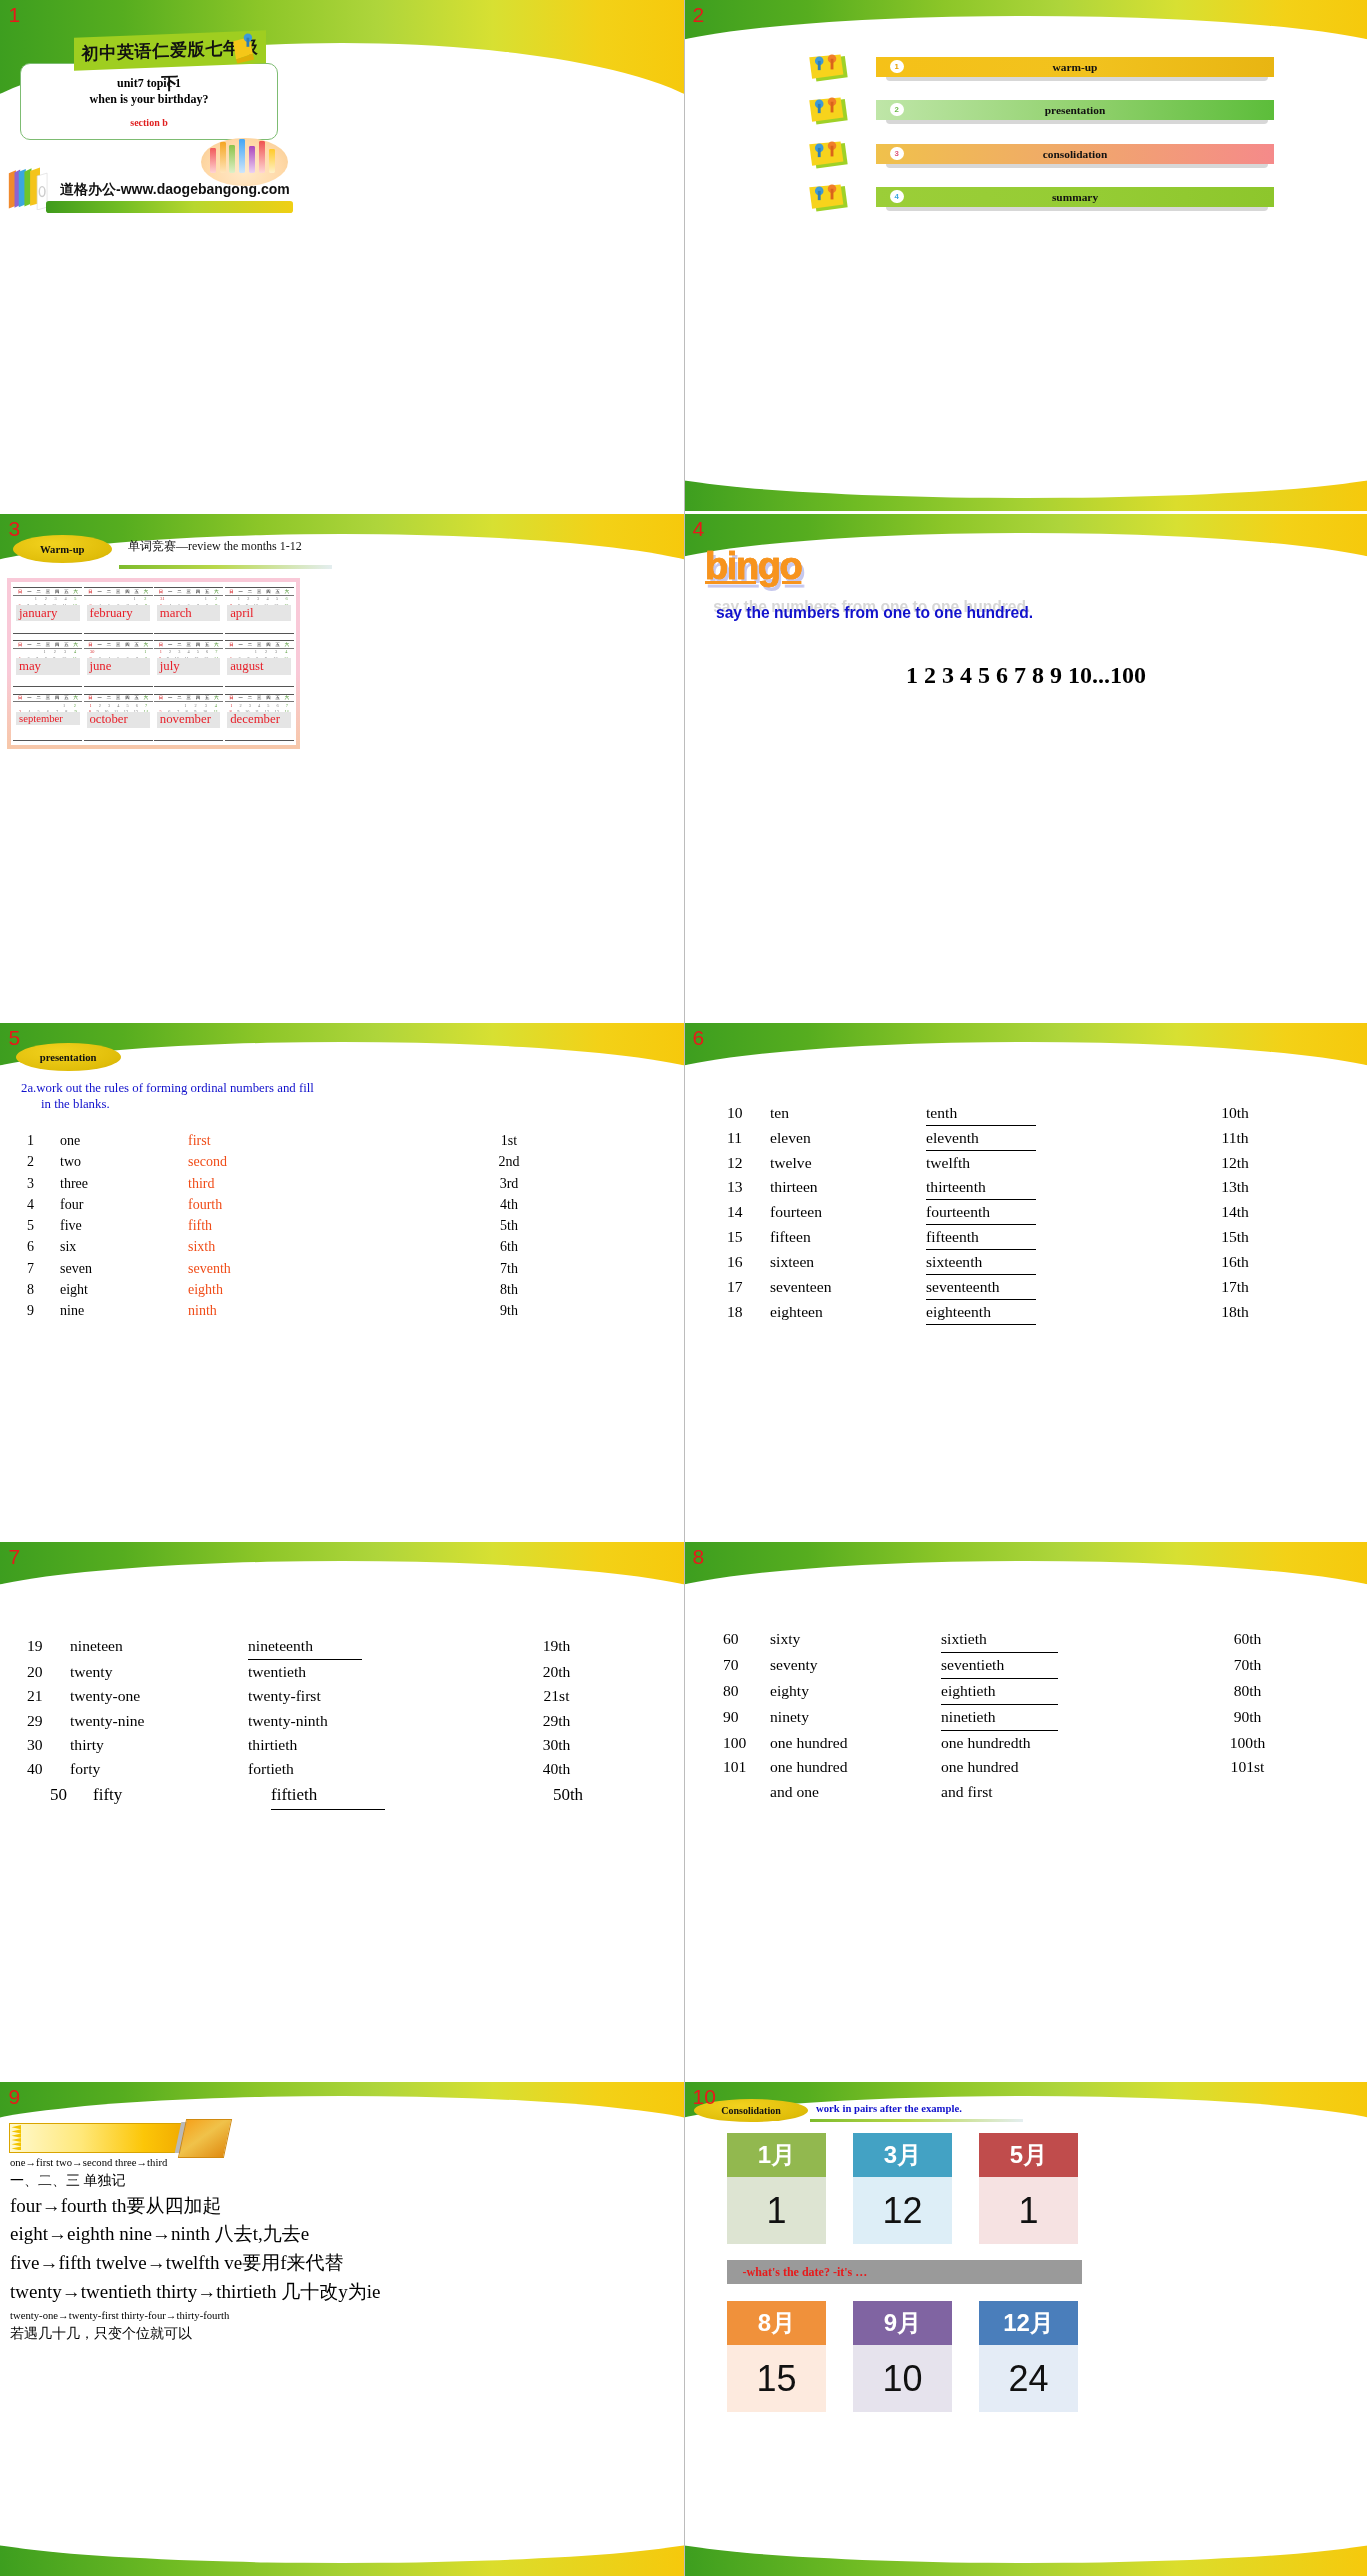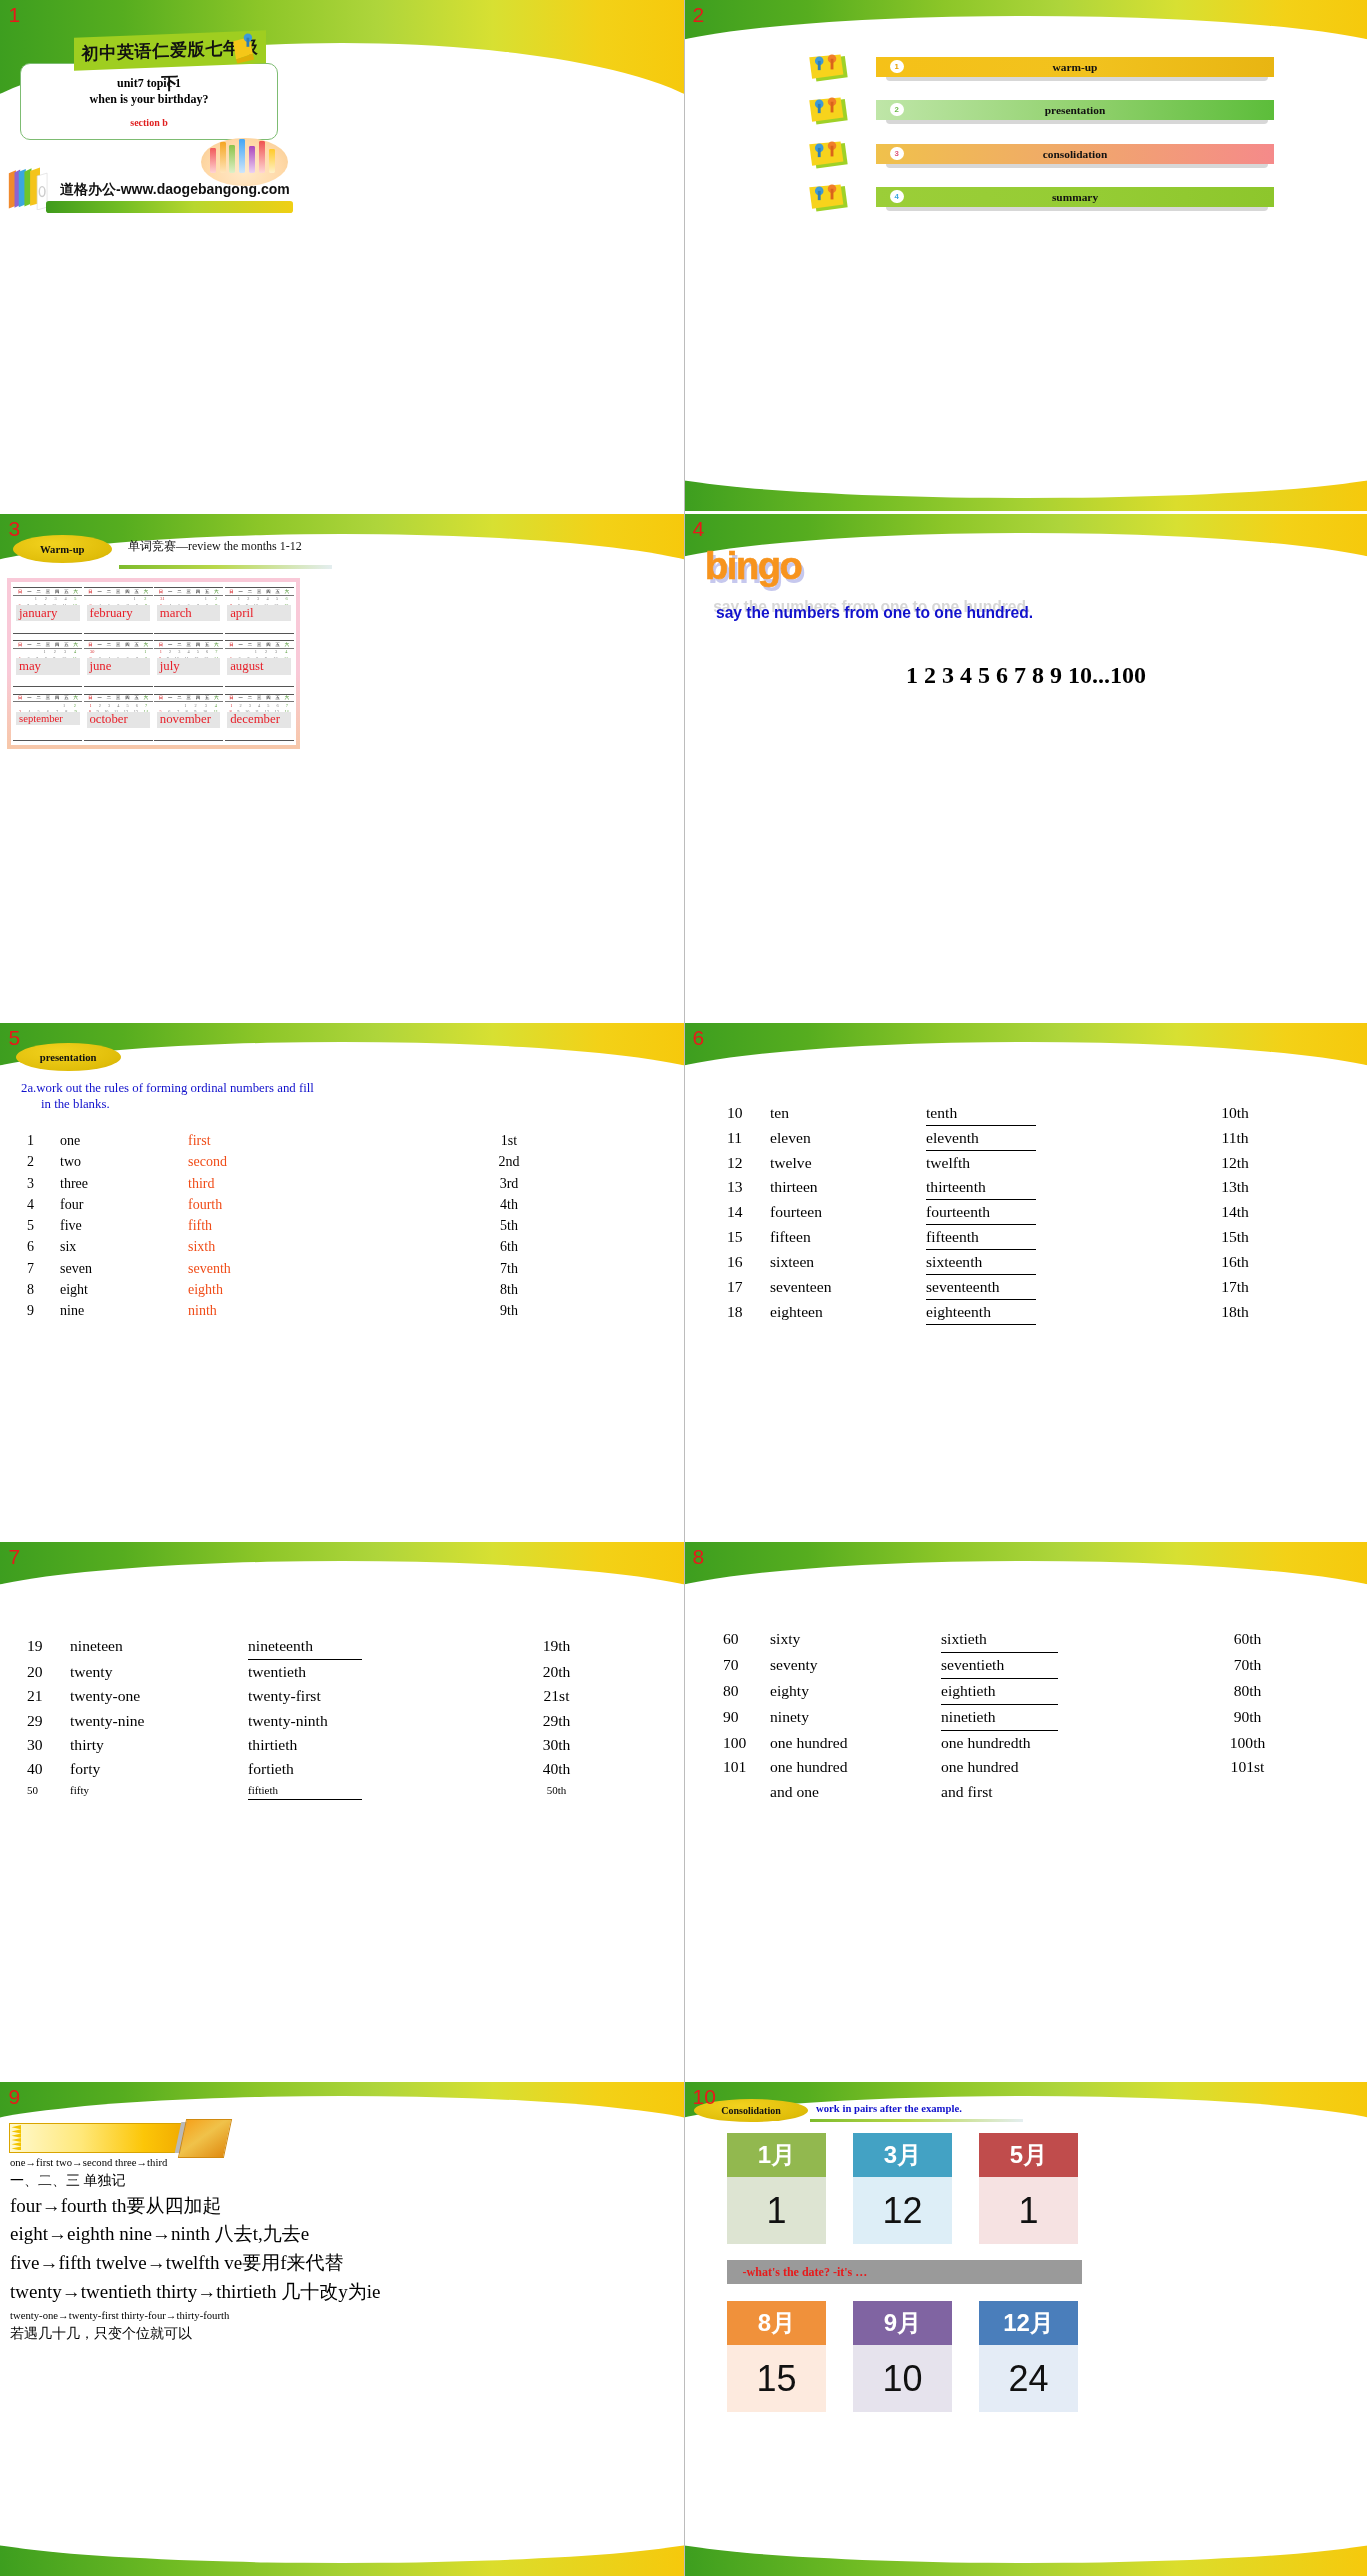--- a/index.html
+++ b/index.html
@@ -85,21 +85,21 @@
   .mdays i{font-style:normal;}
   .mfoot{position:absolute;bottom:2.1px;left:0;right:0;border-bottom:0.9px solid #555;height:7px;}
   .mlabel{position:absolute;left:2.8px;right:2.8px;top:40%;background:#e5e5e5;color:#e8202a;
     font-size:12.8px;padding:0.7px 2.8px;box-sizing:border-box;}
 
   
   .s4 .topband{height:51px;}
   .s4 .topband:after{top:18.5px;height:85px;}
   .s4-bingo{position:absolute;left:21px;top:31px;font-size:38px;font-weight:bold;
     font-family:"Liberation Sans",sans-serif;color:#f7941e;letter-spacing:-1.4px;
-    -webkit-text-stroke:0.7px #f7941e;text-shadow:2.8px 3.6px 0 #c6c8ee;}
+    -webkit-text-stroke:0.7px #f7941e;text-shadow:2.8px 3.6px 0 #c6c8ee;text-decoration:underline;}
   .s4-say{position:absolute;left:32px;top:89px;width:426px;font-size:15.6px;font-weight:bold;
     font-family:"Liberation Sans",sans-serif;color:#1111cc;line-height:1.32;
     text-shadow:-2.8px -5.7px 0 rgba(180,180,180,.55);}
   .s4-nums{position:absolute;left:0;right:0;top:148px;text-align:center;font-size:24px;font-weight:bold;color:#000;}
 
   
   .s5 .topband{height:50px;}
   .s5 .topband:after{top:18.5px;height:85px;}
   .s5-oval{position:absolute;left:15.6px;top:20px;width:105px;height:28px;border-radius:50%;
     background:radial-gradient(ellipse at 40% 30%,#f2d21e 0%,#e0bd09 70%,#cdaa04 100%);z-index:6;}
@@ -825,21 +825,21 @@
           <div class="w">thirty</div>
           <div class="o"><span>thirtieth</span></div>
           <div class="s">30th</div>
         </div>
         <div class="ordrow" style="grid-template-columns: 43px 178px 206px 1fr; font-size: 15.6px; line-height: 1.56;">
           <div class="n">40</div>
           <div class="w">forty</div>
           <div class="o"><span>fortieth</span></div>
           <div class="s">40th</div>
         </div>
-        <div class="ordrow" style="grid-template-columns: 43px 178px 206px 1fr; font-size: 11px; line-height: 1.56;">
+        <div class="ordrow" style="grid-template-columns: 43px 178px 206px 1fr; font-size: 17px; line-height: 1.56; margin-left: 23px;">
           <div class="n">50</div>
           <div class="w">fifty</div>
           <div class="o"><span class="ul" style="min-width: 114px;">fiftieth</span></div>
           <div class="s">50th</div>
         </div>
       </div>
   </div>
 
   <div class="slide col-r row4 s5">
     <div class="topband"></div>

